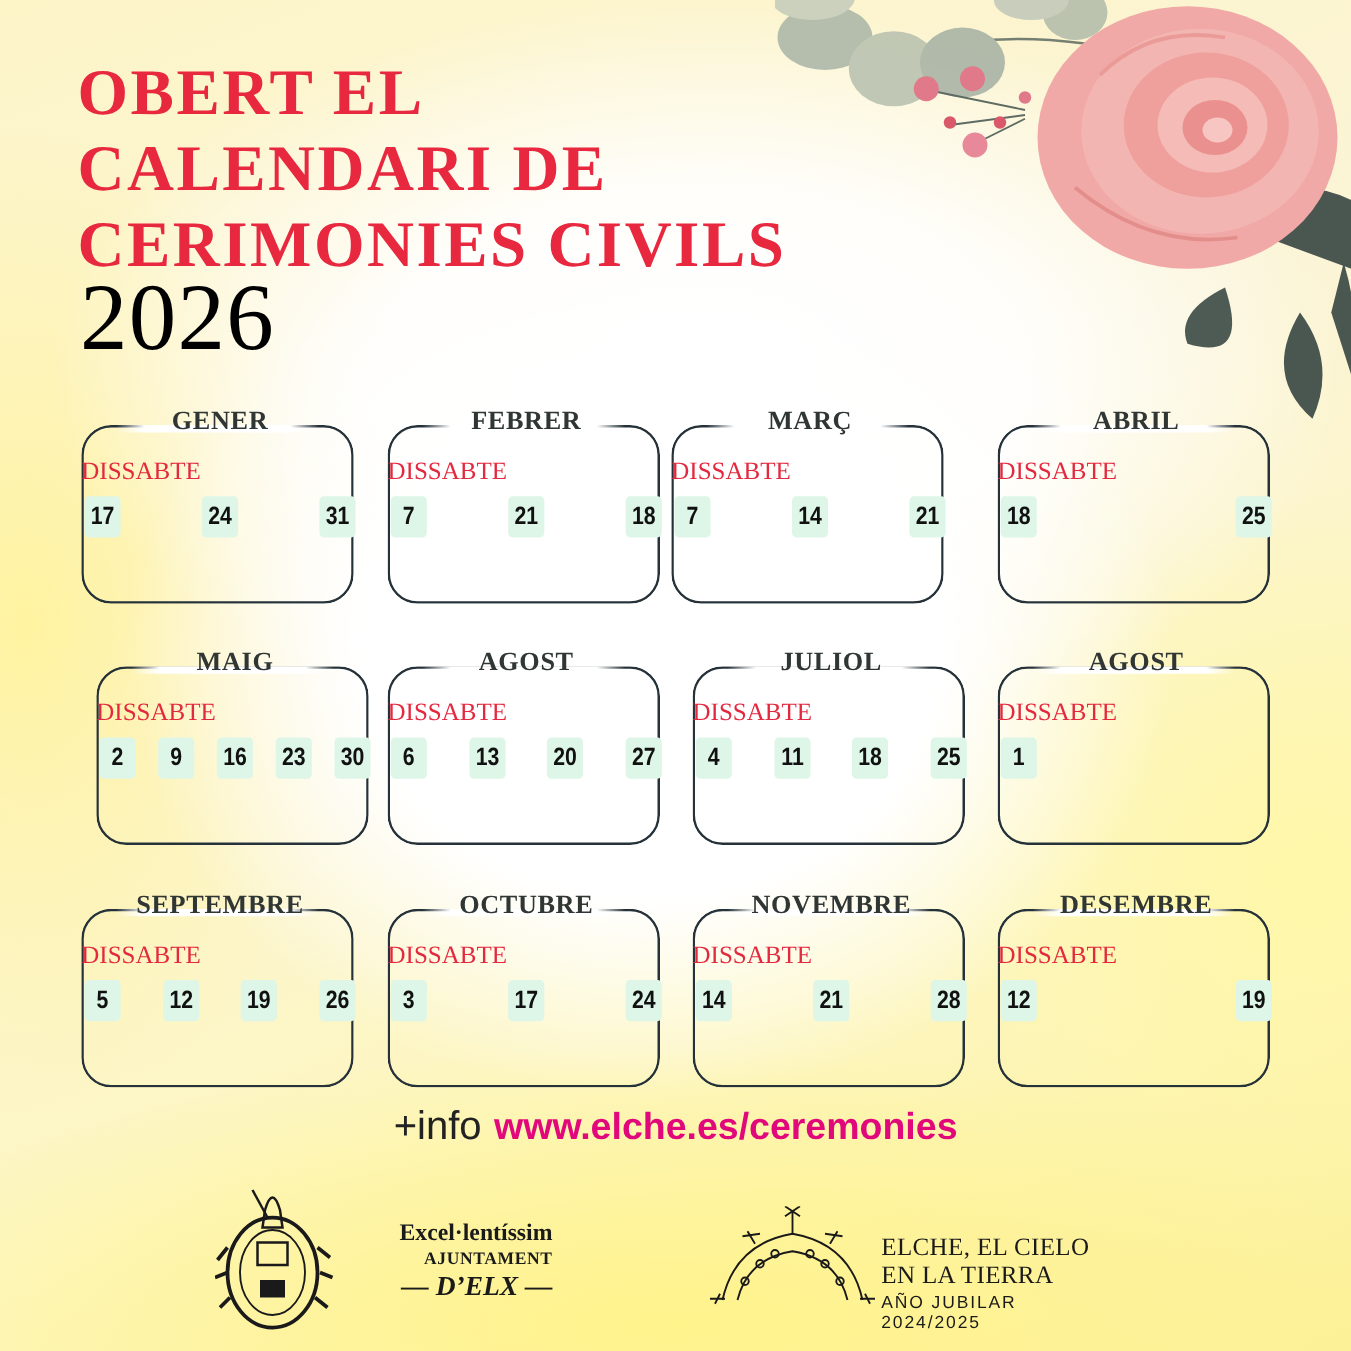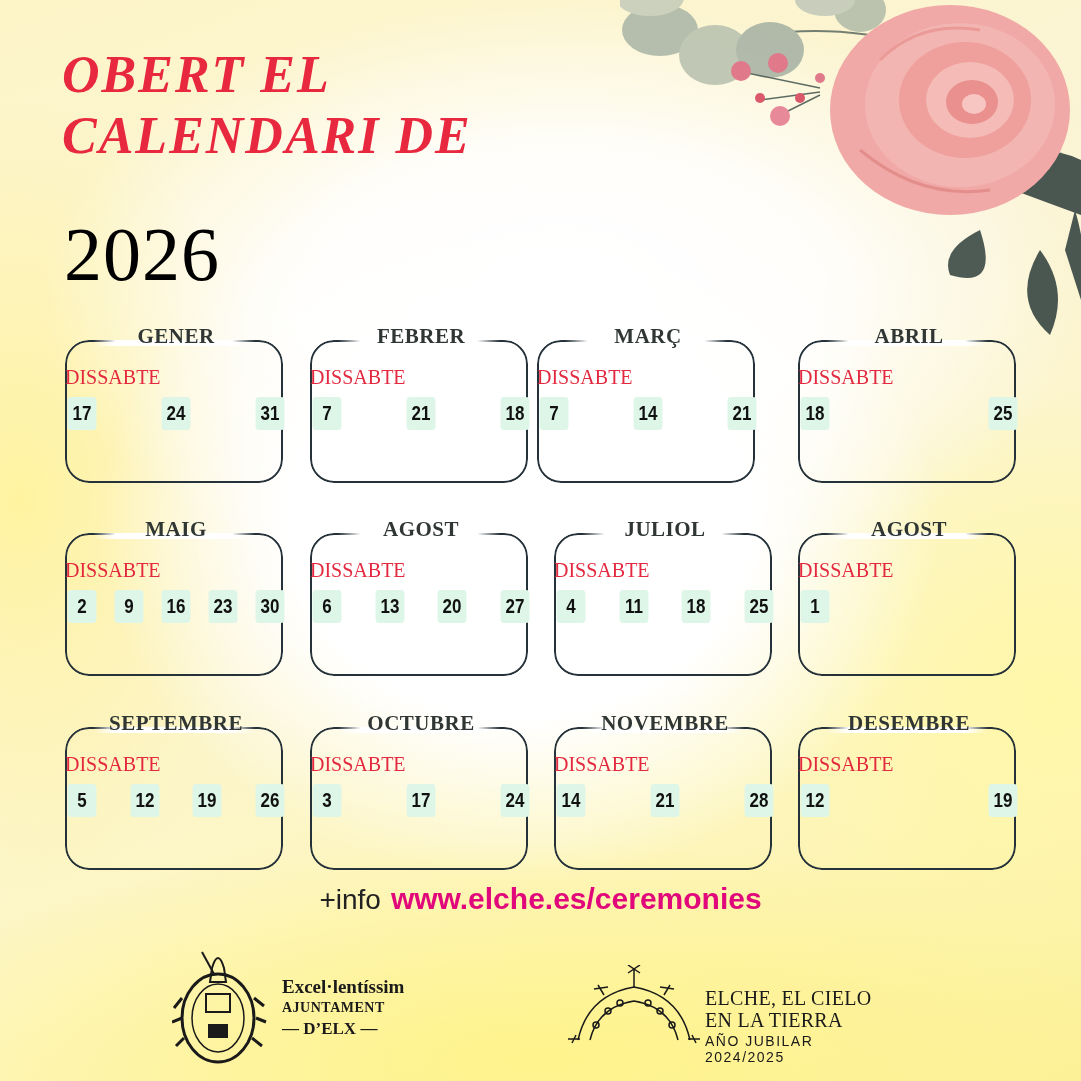--- a/index.html
+++ b/index.html
@@ -10,21 +10,21 @@
       radial-gradient(ellipse 420px 360px at 520px 520px, #ffffff 0%, #ffffff 55%, rgba(255,255,255,0) 100%),
       radial-gradient(ellipse 520px 300px at 560px 300px, #ffffff 0%, rgba(255,255,255,0.9) 50%, rgba(255,255,255,0) 100%),
       radial-gradient(ellipse 300px 300px at 1050px 700px, #fff7a8 0%, rgba(255,247,168,0) 100%),
       radial-gradient(ellipse 260px 400px at 20px 500px, #fff3a0 0%, rgba(255,243,160,0) 100%),
       radial-gradient(ellipse 700px 220px at 540px 1060px, #fff38c 0%, rgba(255,243,140,0) 100%),
       linear-gradient(160deg, #fdf5c8 0%, #fbf4d6 40%, #fdf6c0 70%, #fcf09a 100%);
   }
   .title {
     position: absolute; left: 62px; top: 44px;
     color: #e8283f; font-family: "Liberation Serif", serif;
-    font-style: italic; font-weight: bold;
+    font-weight: bold;
     font-size: 52px; line-height: 61px; letter-spacing: 2px;
   }
   .year {
     position: absolute; left: 64px; top: 212px;
     color: #000000; font-family: "Liberation Serif", serif;
     font-size: 76px; line-height: 84px; letter-spacing: 1px;
   }
   
   .floral { position: absolute; left: 620px; top: 0; width: 461px; height: 340px; }
   
@@ -54,30 +54,30 @@
     min-width: 34px; height: 33px; border-radius: 4px;
     background: #ddf6e8; color: #111;
     font-family: "Liberation Sans", sans-serif; font-weight: bold; font-size: 20px;
     display: flex; align-items: center; justify-content: center;
     transform: scaleX(0.85);
   }
   .info {
     position: absolute; left: 0; width: 1081px; top: 882px; text-align: center;
     font-size: 30px;
   }
-  .info .plus { font-family: "Liberation Sans", sans-serif; font-weight: 300; color: #222; font-size: 28px; }
+  .info .plus { font-family: "Liberation Sans", sans-serif; font-weight: 300; color: #222; font-size: 32px; }
   .info .url { font-family: "Liberation Sans", sans-serif; font-weight: bold; color: #e0087a; margin-left: 10px; }
   .logo1 { position: absolute; left: 172px; top: 938px; width: 280px; height: 130px; }
   .logo1 .txt {
-    position: absolute; left: 110px; top: 38px; text-align: left; width: 160px;
+    position: absolute; left: 110px; top: 38px; text-align: right; width: 160px;
     font-family: "Liberation Serif", serif; font-weight: bold; color: #1a1a1a;
   }
   .logo1 .l1 { font-size: 19px; line-height: 21px; }
   .logo1 .l2 { font-size: 14px; line-height: 21px; letter-spacing: 0.5px; }
-  .logo1 .l3 { font-size: 17px; line-height: 21px; }
+  .logo1 .l3 { font-size: 22px; line-height: 21px; font-style: italic; }
   .logo2 { position: absolute; left: 568px; top: 965px; width: 320px; height: 90px; }
   .logo2 .txt { position: absolute; left: 137px; top: 22px; color: #1a1a1a; font-family: "Liberation Serif", serif; }
   .logo2 .t1, .logo2 .t2 { font-size: 20px; line-height: 22px; letter-spacing: 0.3px; }
   .logo2 .t3 { font-family: "Liberation Sans", sans-serif; font-size: 14px; letter-spacing: 1.5px; margin-top: 2px; }
 </style>
 </head>
 <body>
 
 <svg class="floral" viewBox="0 0 461 340">
   <g opacity="0.85">
@@ -114,20 +114,21 @@
     <ellipse cx="352" cy="102" rx="26" ry="22" fill="#ea908e"></ellipse>
     <ellipse cx="354" cy="104" rx="12" ry="10" fill="#f7c6c2"></ellipse>
     <path d="M240 150 Q300 200 370 190" stroke="#e48e8c" stroke-width="3" fill="none"></path>
     <path d="M260 60 Q300 20 360 30" stroke="#ea9a97" stroke-width="3" fill="none"></path>
   </g>
 </svg>
 
 <div class="title">
   <div>OBERT EL</div>
   <div>CALENDARI DE</div>
+  <div>CERIMONIES CIVILS</div>
 </div>
 <div class="year">2026</div>
 
 <div class="grid">
 
   <div class="month" style="left:0;top:0">
     <div class="frame"></div>
 
     <div class="mname"><span>GENER</span></div>
     <div class="day">DISSABTE</div>
@@ -160,21 +161,21 @@
   <div class="month" style="left:733px;top:0">
     <div class="frame"></div>
     <div class="mname"><span>ABRIL</span></div>
     <div class="day">DISSABTE</div>
     <div class="dates">
       <div class="chip">18</div>
       <div class="chip">25</div>
     </div>
   </div>
 
-  <div class="month" style="left:0;top:193px">
+  <div class="month" style="left:12px;top:193px">
     <div class="frame"></div>
     <div class="mname"><span>MAIG</span></div>
     <div class="day">DISSABTE</div>
     <div class="dates">
       <div class="chip">2</div>
       <div class="chip">9</div>
       <div class="chip">16</div>
       <div class="chip">23</div>
       <div class="chip">30</div>
     </div>

